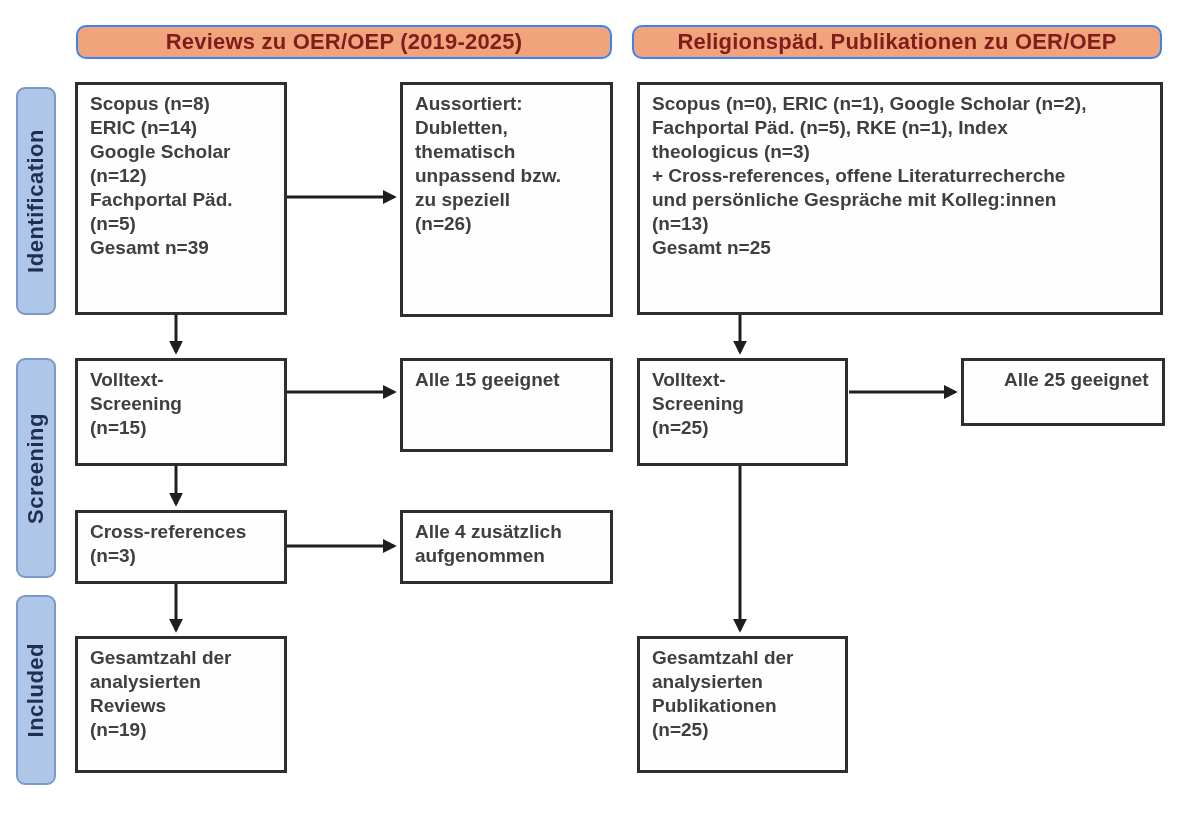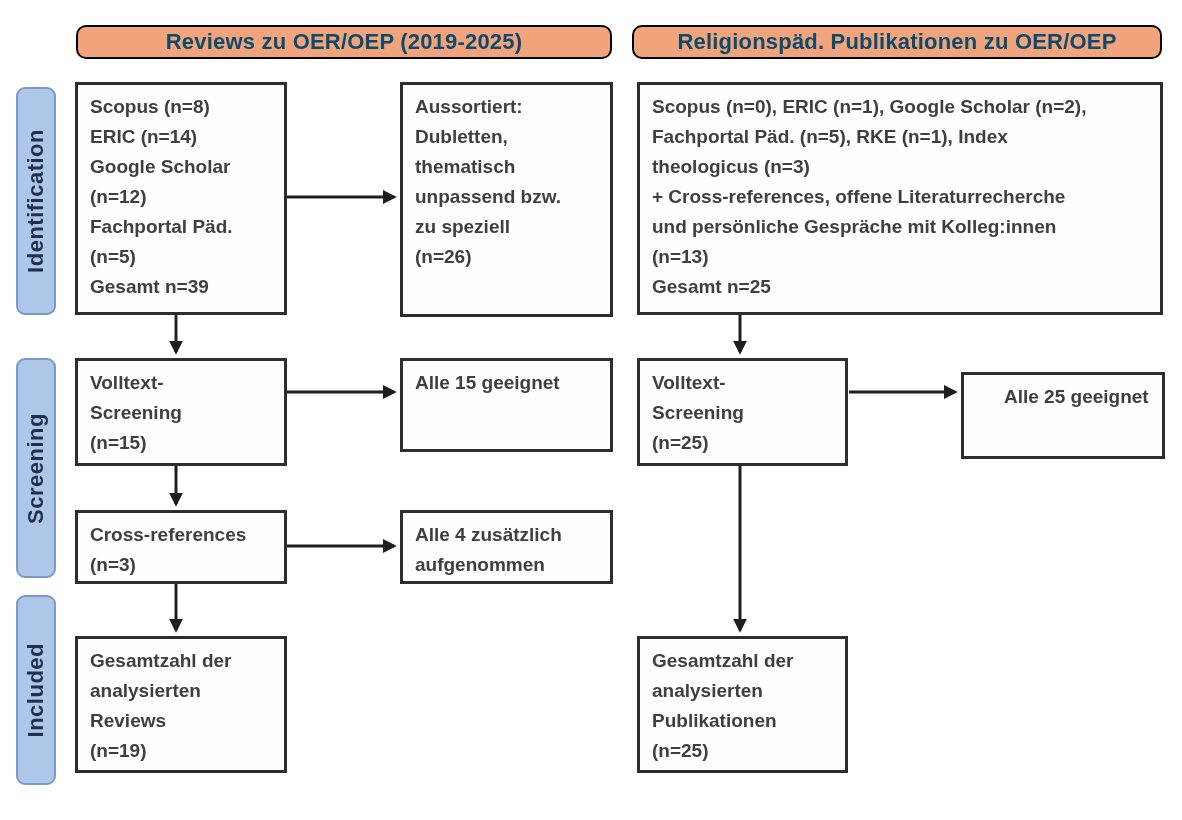--- a/index.html
+++ b/index.html
@@ -13,23 +13,23 @@
     width: 1182px;
     height: 820px;
     background: #ffffff;
     overflow: hidden;
   }
   .abs { position: absolute; box-sizing: border-box; }
 
   
   .col-header {
     background: #f1a47b;
-    border: 2px solid #000000;
+    border: 2px solid #3b82f6;
     border-radius: 10px;
-    color: #0c4a6e;
+    color: #7f1d1d;
     font-size: 22px;
     font-weight: 700;
     display: flex;
     align-items: center;
     justify-content: center;
     text-align: center;
     letter-spacing: 0.2px;
   }
 
   
@@ -51,21 +51,21 @@
     white-space: nowrap;
   }
 
   
   .flow-box {
     background: #fefefe;
     border: 3px solid #2e2e2e;
     color: #3f3f3f;
     font-size: 19px;
     font-weight: 700;
-    line-height: 30px;
+    line-height: 24px;
     padding: 7px 8px 4px 12px;
     white-space: pre-line;
     overflow: hidden;
   }
 
   #arrows-layer { position: absolute; left: 0; top: 0; }
   #arrows-layer line { stroke: #1e1e1e; stroke-width: 3; }
 </style>
 </head>
 <body>
@@ -123,21 +123,21 @@
 (n=13)
 Gesamt n=25</div>
 
   <div class="abs flow-box" style="left:75px; top:358px; width:212px; height:108px;">Volltext-
 Screening
 (n=15)</div>
   <div class="abs flow-box" style="left:400px; top:358px; width:213px; height:94px;">Alle 15 geeignet</div>
   <div class="abs flow-box" style="left:637px; top:358px; width:211px; height:108px;">Volltext-
 Screening
 (n=25)</div>
-  <div class="abs flow-box" style="left:961px; top:372px; width:204px; height:87px;padding-left:40px;">Alle 25 geeignet</div>
+  <div class="abs flow-box" style="left:961px; top:358px; width:204px; height:68px;padding-left:40px;">Alle 25 geeignet</div>
 
   <div class="abs flow-box" style="left:75px; top:510px; width:212px; height:74px;">Cross-references
 (n=3)</div>
   <div class="abs flow-box" style="left:400px; top:510px; width:213px; height:74px;">Alle 4 zusätzlich
 aufgenommen</div>
 
   <div class="abs flow-box" style="left:75px; top:636px; width:212px; height:137px;">Gesamtzahl der
 analysierten
 Reviews
 (n=19)</div>

